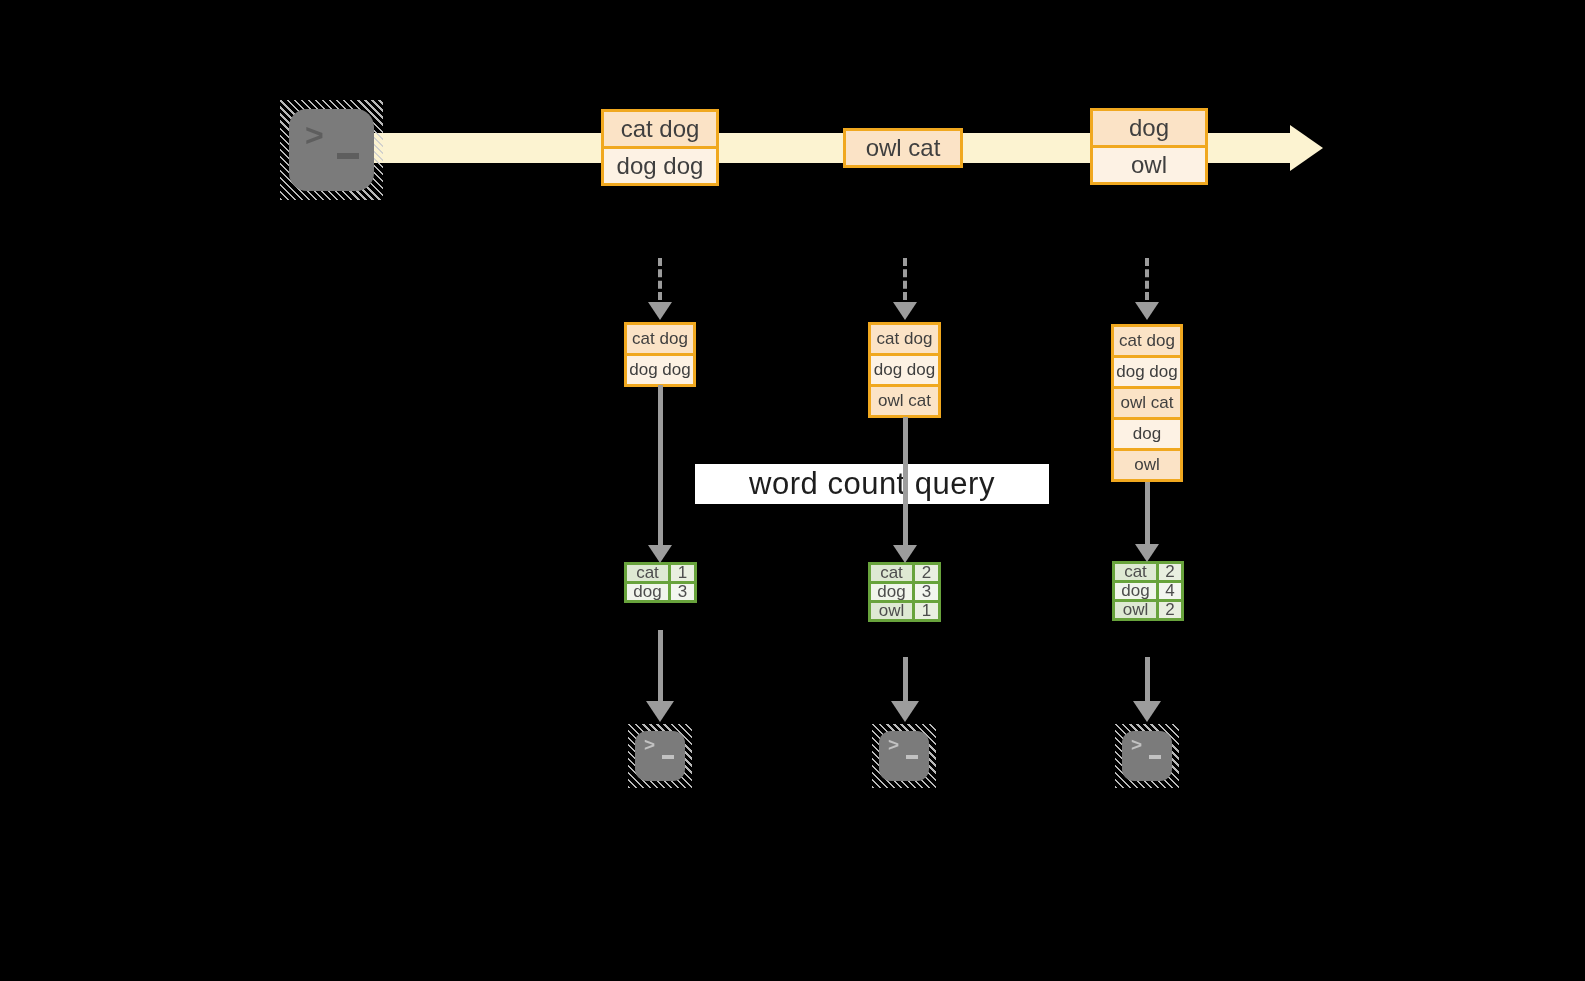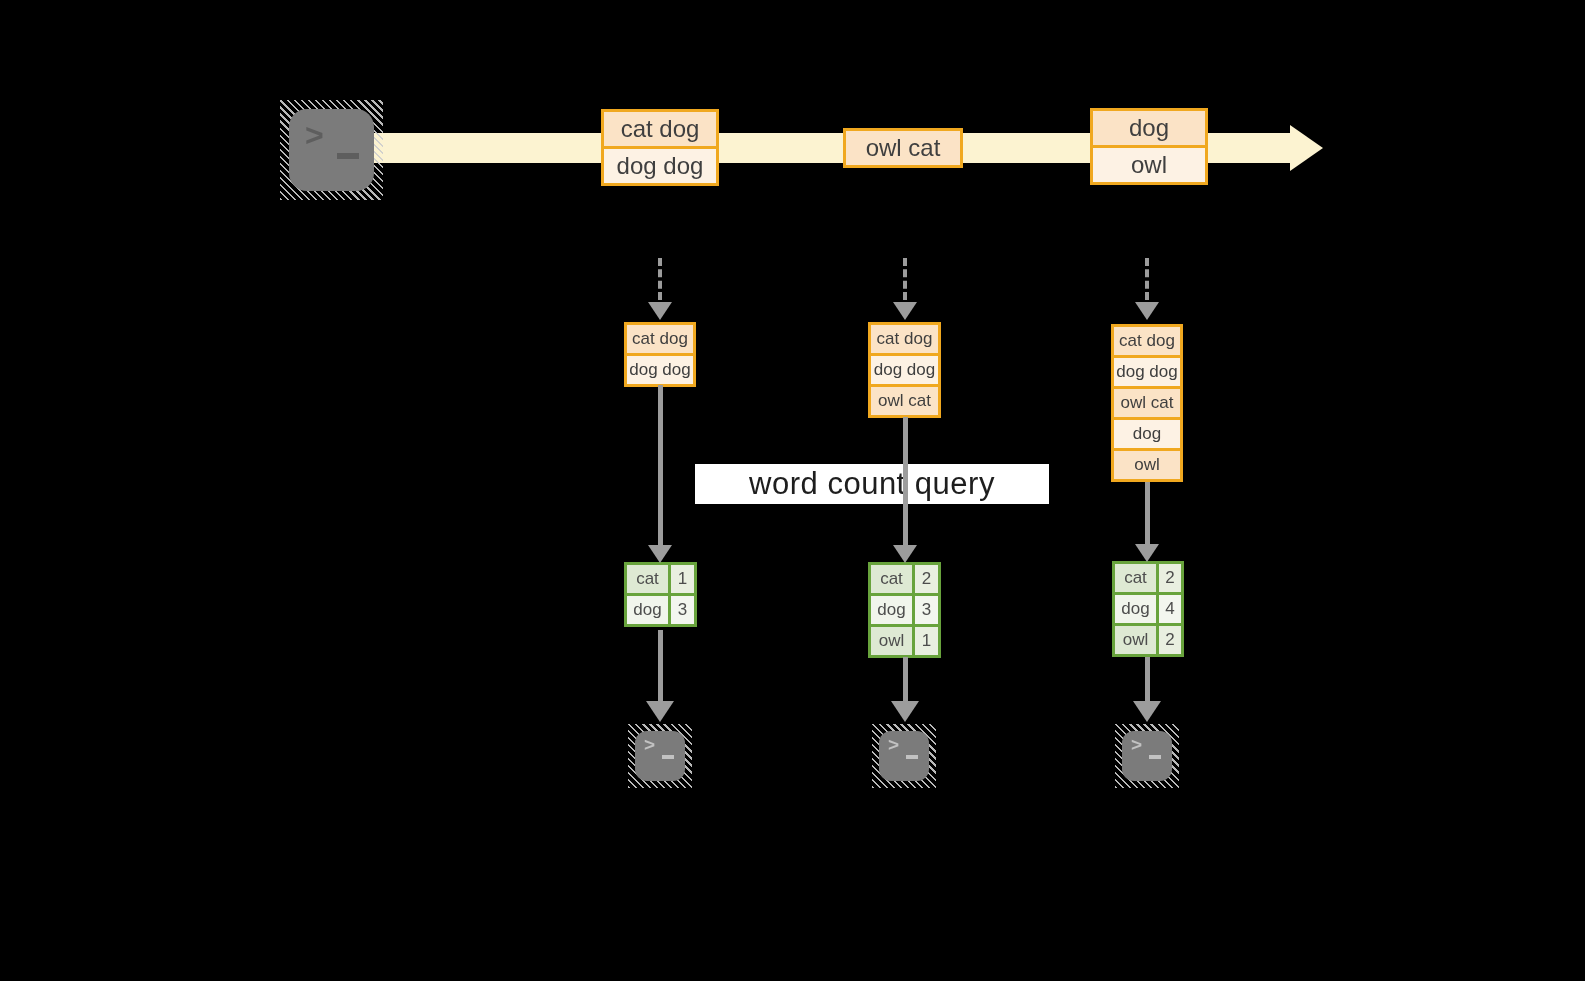--- a/index.html
+++ b/index.html
@@ -36,21 +36,21 @@
   .solidline{position:absolute;width:5px;background:#9c9c9c;z-index:3;}
   .head{position:absolute;width:0;height:0;z-index:3;
     border-left:12px solid transparent;border-right:12px solid transparent;border-top:18px solid #9c9c9c;}
   .head-big{border-left-width:14px;border-right-width:14px;border-top-width:21px;}
   
   .qbox{position:absolute;left:695px;top:464px;width:354px;height:40px;background:#ffffff;z-index:2;
     display:flex;align-items:center;justify-content:center;}
   .qbox span{font-size:31px;font-weight:300;color:#1e1e1e;letter-spacing:.5px;}
   
   .gtable{position:absolute;border:3px solid #68a33c;box-sizing:border-box;z-index:2;}
-  .grow{display:flex;height:28px;}
+  .grow{display:flex;height:16px;}
   .grow + .grow{border-top:3px solid #68a33c;}
   .wcell{width:41px;border-right:3px solid #68a33c;display:flex;align-items:center;justify-content:center;
     font-size:17px;color:#4d4d4d;}
   .ncell{flex:1;display:flex;align-items:center;justify-content:center;font-size:17px;color:#4d4d4d;}
   .gA .wcell{background:#dee9d3;} .gA .ncell{background:#e9efe0;}
   .gB .wcell{background:#f1f5ec;} .gB .ncell{background:#f3f6ef;}
 </style>
 </head>
 <body>
 

